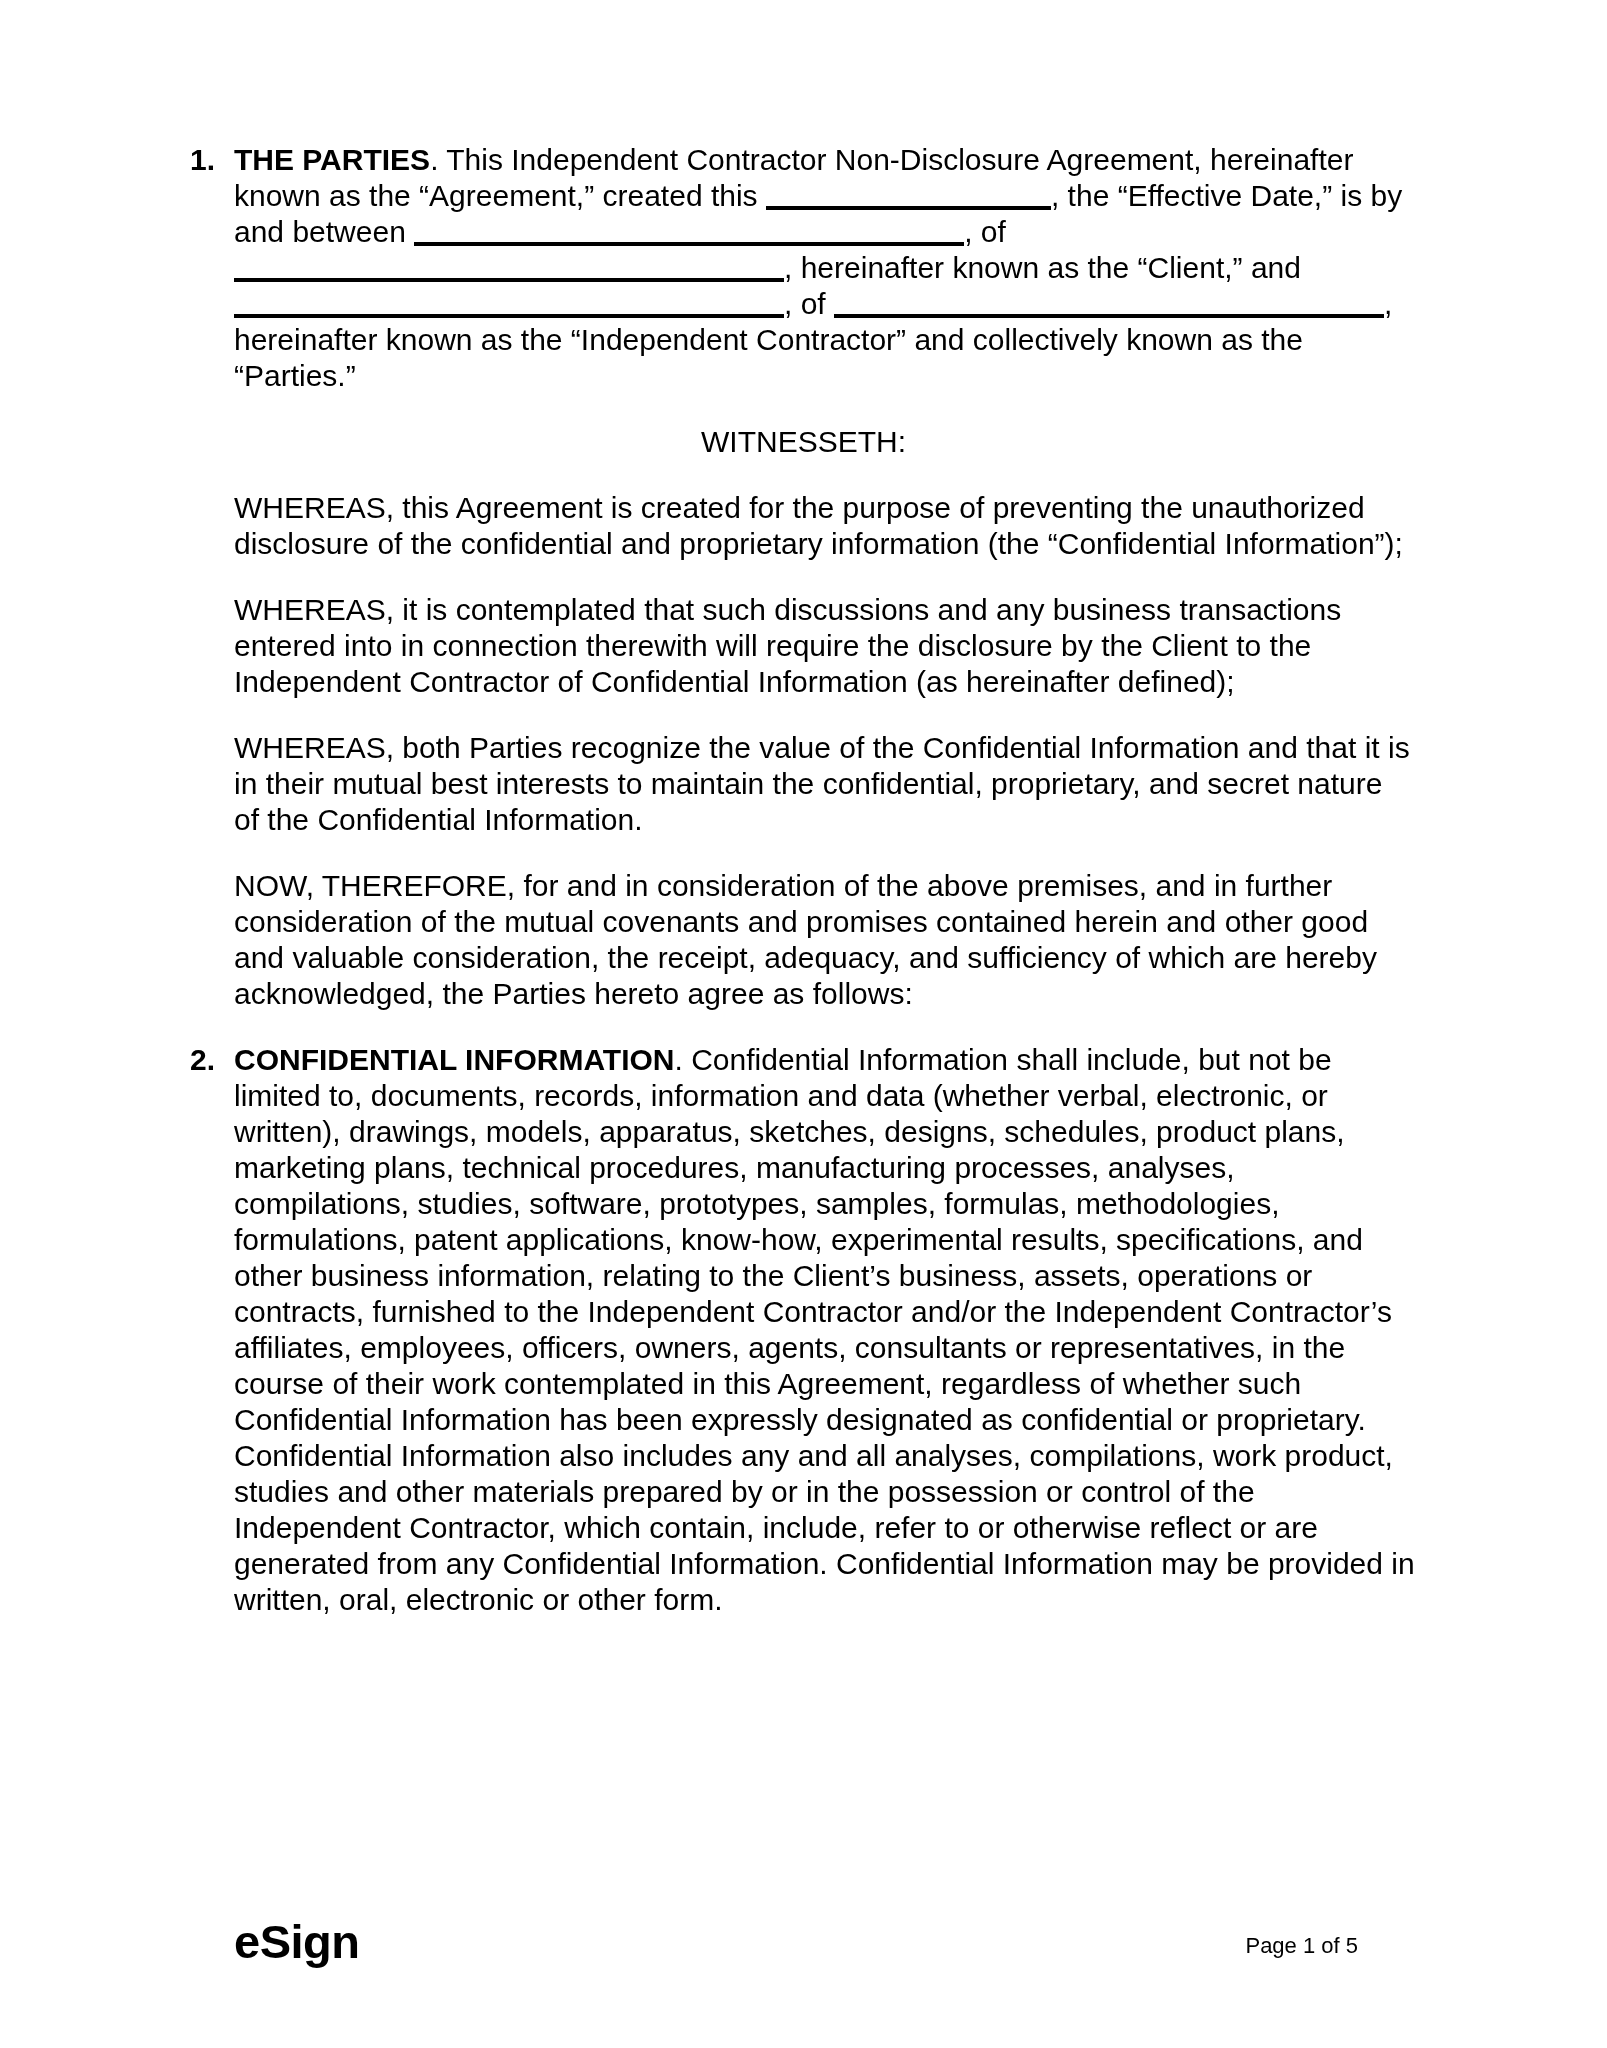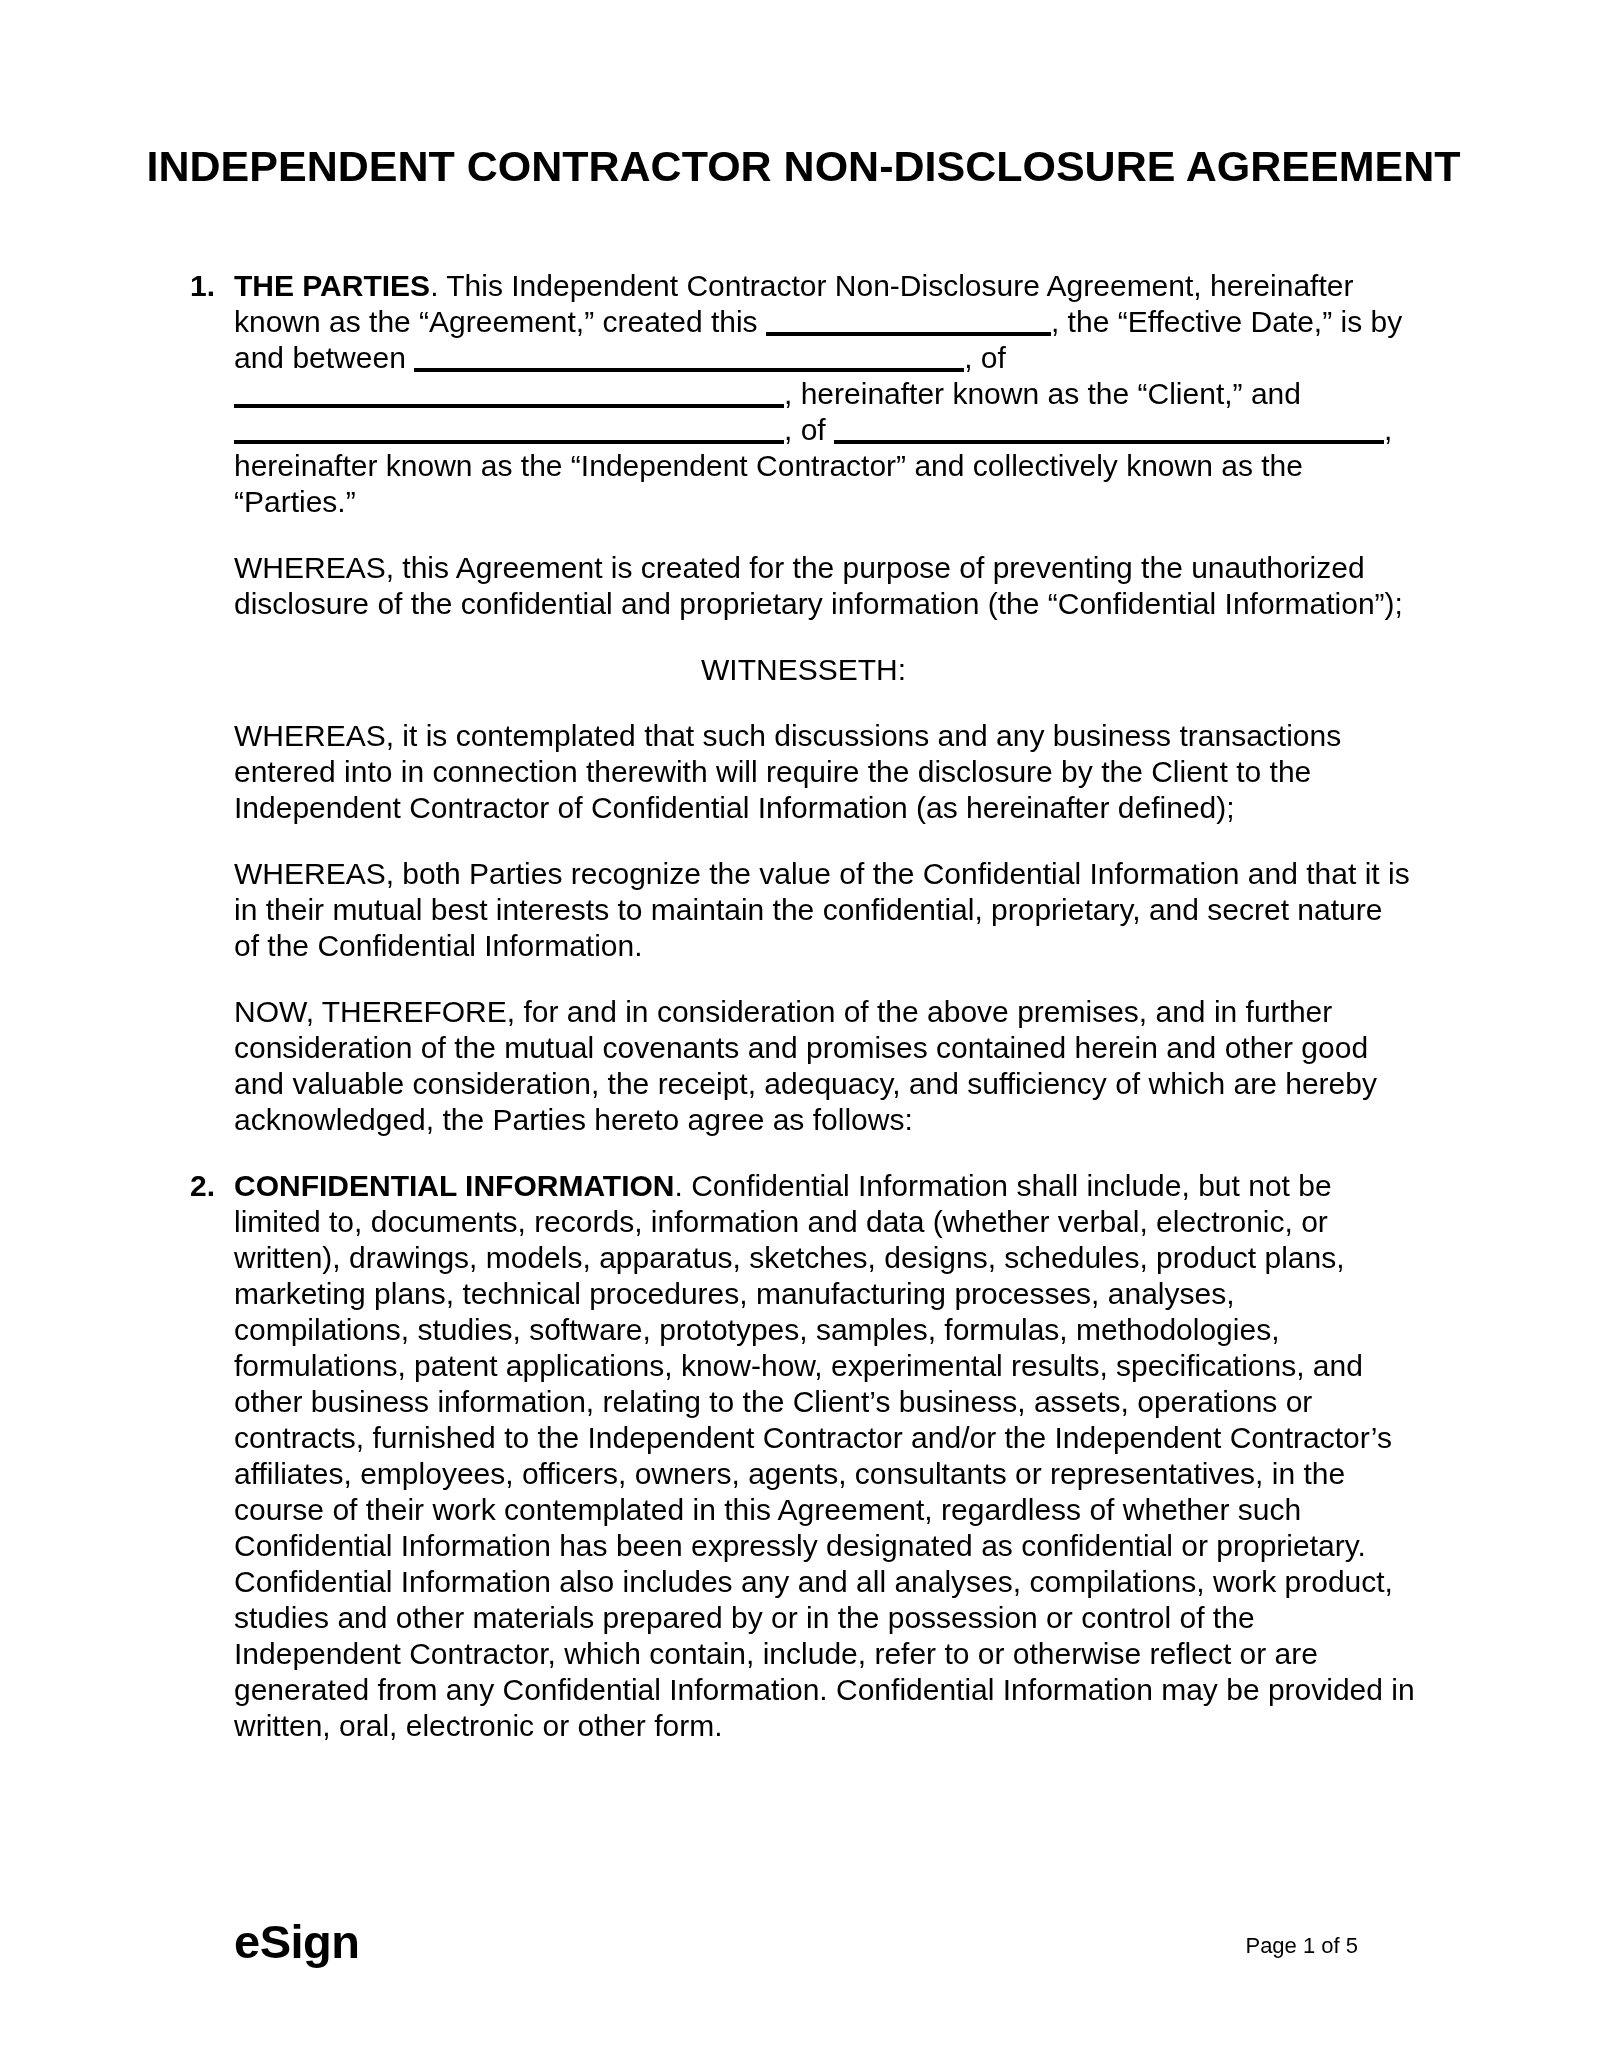--- a/index.html
+++ b/index.html
@@ -58,28 +58,27 @@
     font-size: 22px;
     line-height: 34px;
   }
   strong { font-weight: 700; margin-top: 44px; }
 </style>
 </head>
 <body>
 
 <div class="page">
   <div class="content">
-    <h1 class="title">INDEPENDENT CONTRACTOR NON-DISCLOSURE AGREEMENT</h1>
     <div id="doc-body">
         <div class="para numbered">
           <span class="num">1.</span>
           <div class="ptext"><strong>THE PARTIES</strong><span>. This Independent Contractor Non-Disclosure Agreement, hereinafter known as the “Agreement,” created this </span><span class="blank" style="width: 285px;"></span><span>, the “Effective Date,” is by and between </span><span class="blank" style="width: 550px;"></span><span>, of </span><span class="blank" style="width: 550px;"></span><span>, hereinafter known as the “Client,” and </span><span class="blank" style="width: 550px;"></span><span>, of </span><span class="blank" style="width: 550px;"></span><span>, hereinafter known as the “Independent Contractor” and collectively known as the “Parties.”</span></div>
         </div>
+        <div class="para centered"><span>WITNESSETH:</span></div>
         <div class="para plain"><span>WHEREAS, this Agreement is created for the purpose of preventing the unauthorized disclosure of the confidential and proprietary information (the “Confidential Information”);</span></div>
-        <div class="para centered"><span>WITNESSETH:</span></div>
         <div class="para plain"><span>WHEREAS, it is contemplated that such discussions and any business transactions entered into in connection therewith will require the disclosure by the Client to the Independent Contractor of Confidential Information (as hereinafter defined);</span></div>
         <div class="para plain"><span>WHEREAS, both Parties recognize the value of the Confidential Information and that it is in their mutual best interests to maintain the confidential, proprietary, and secret nature of the Confidential Information.</span></div>
         <div class="para plain"><span>NOW, THEREFORE, for and in consideration of the above premises, and in further consideration of the mutual covenants and promises contained herein and other good and valuable consideration, the receipt, adequacy, and sufficiency of which are hereby acknowledged, the Parties hereto agree as follows:</span></div>
         <div class="para numbered">
           <span class="num">2.</span>
           <div class="ptext"><strong>CONFIDENTIAL INFORMATION</strong><span>. Confidential Information shall include, but not be limited to, documents, records, information and data (whether verbal, electronic, or written), drawings, models, apparatus, sketches, designs, schedules, product plans, marketing plans, technical procedures, manufacturing processes, analyses, compilations, studies, software, prototypes, samples, formulas, methodologies, formulations, patent applications, know-how, experimental results, specifications, and other business information, relating to the Client’s business, assets, operations or contracts, furnished to the Independent Contractor and/or the Independent Contractor’s affiliates, employees, officers, owners, agents, consultants or representatives, in the course of their work contemplated in this Agreement, regardless of whether such Confidential Information has been expressly designated as confidential or proprietary. Confidential Information also includes any and all analyses, compilations, work product, studies and other materials prepared by or in the possession or control of the Independent Contractor, which contain, include, refer to or otherwise reflect or are generated from any Confidential Information. Confidential Information may be provided in written, oral, electronic or other form.</span></div>
         </div>
       </div>
   </div>
   <div class="footer-brand">eSign</div>

